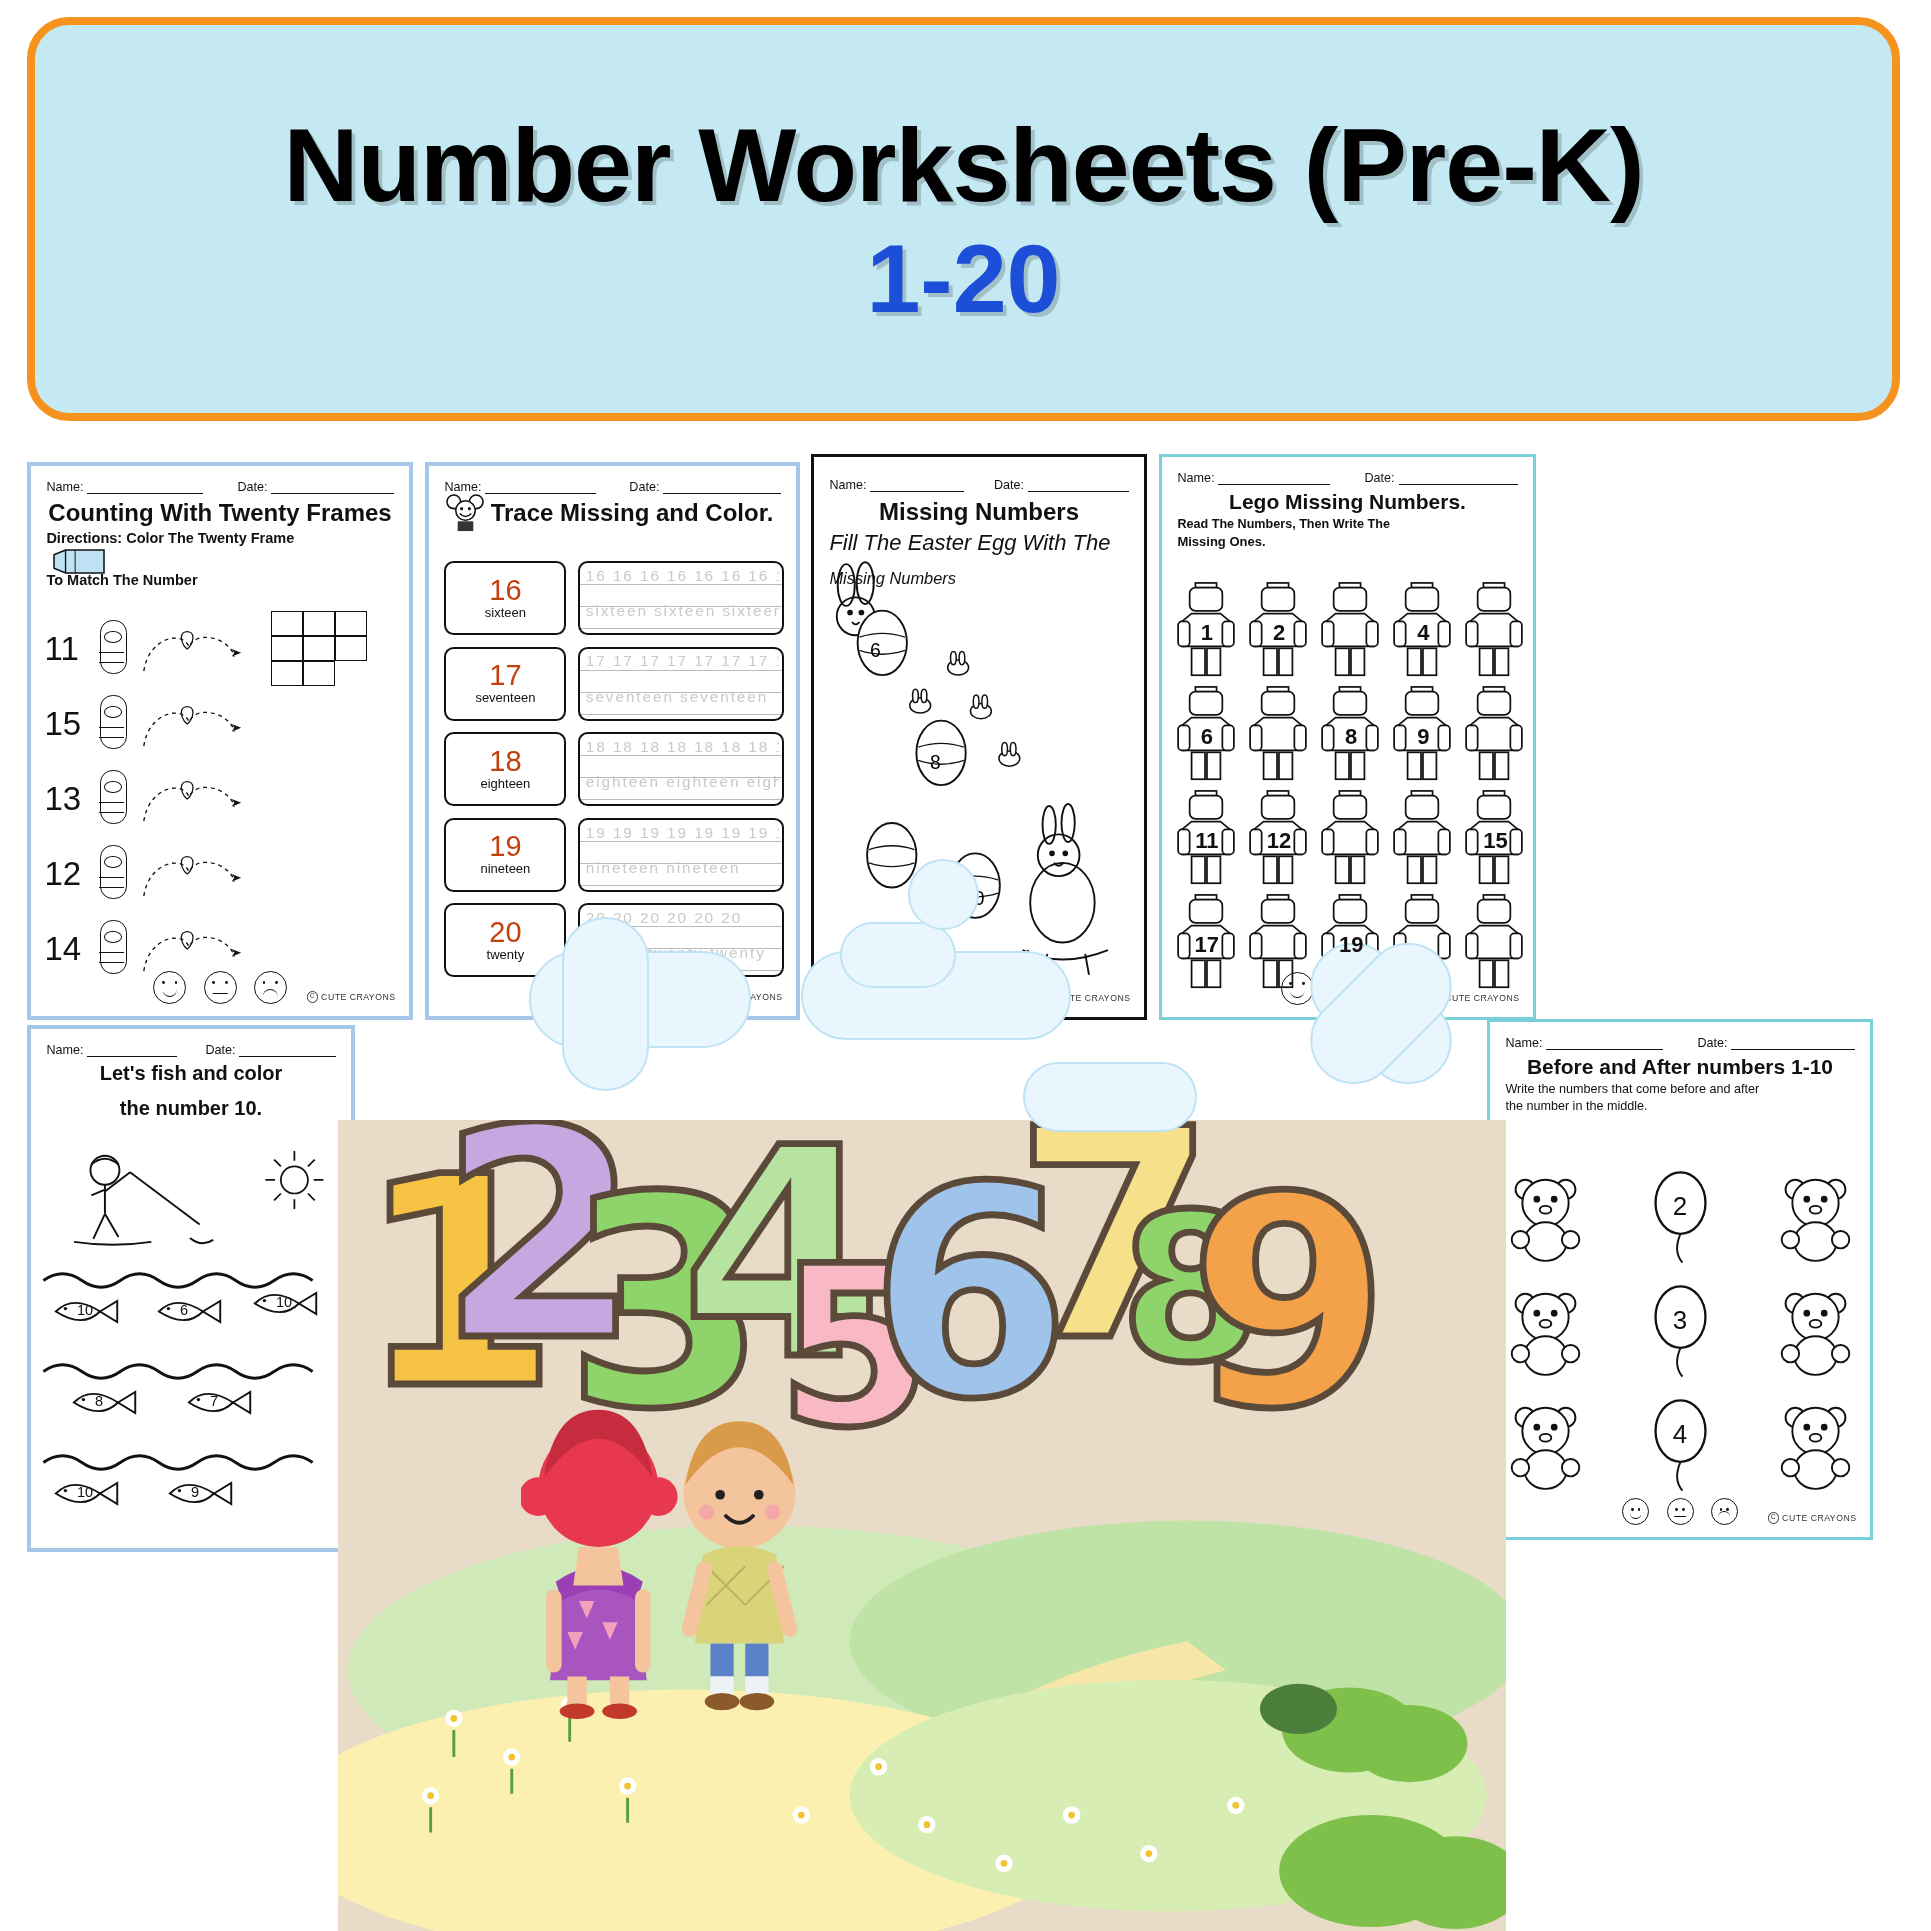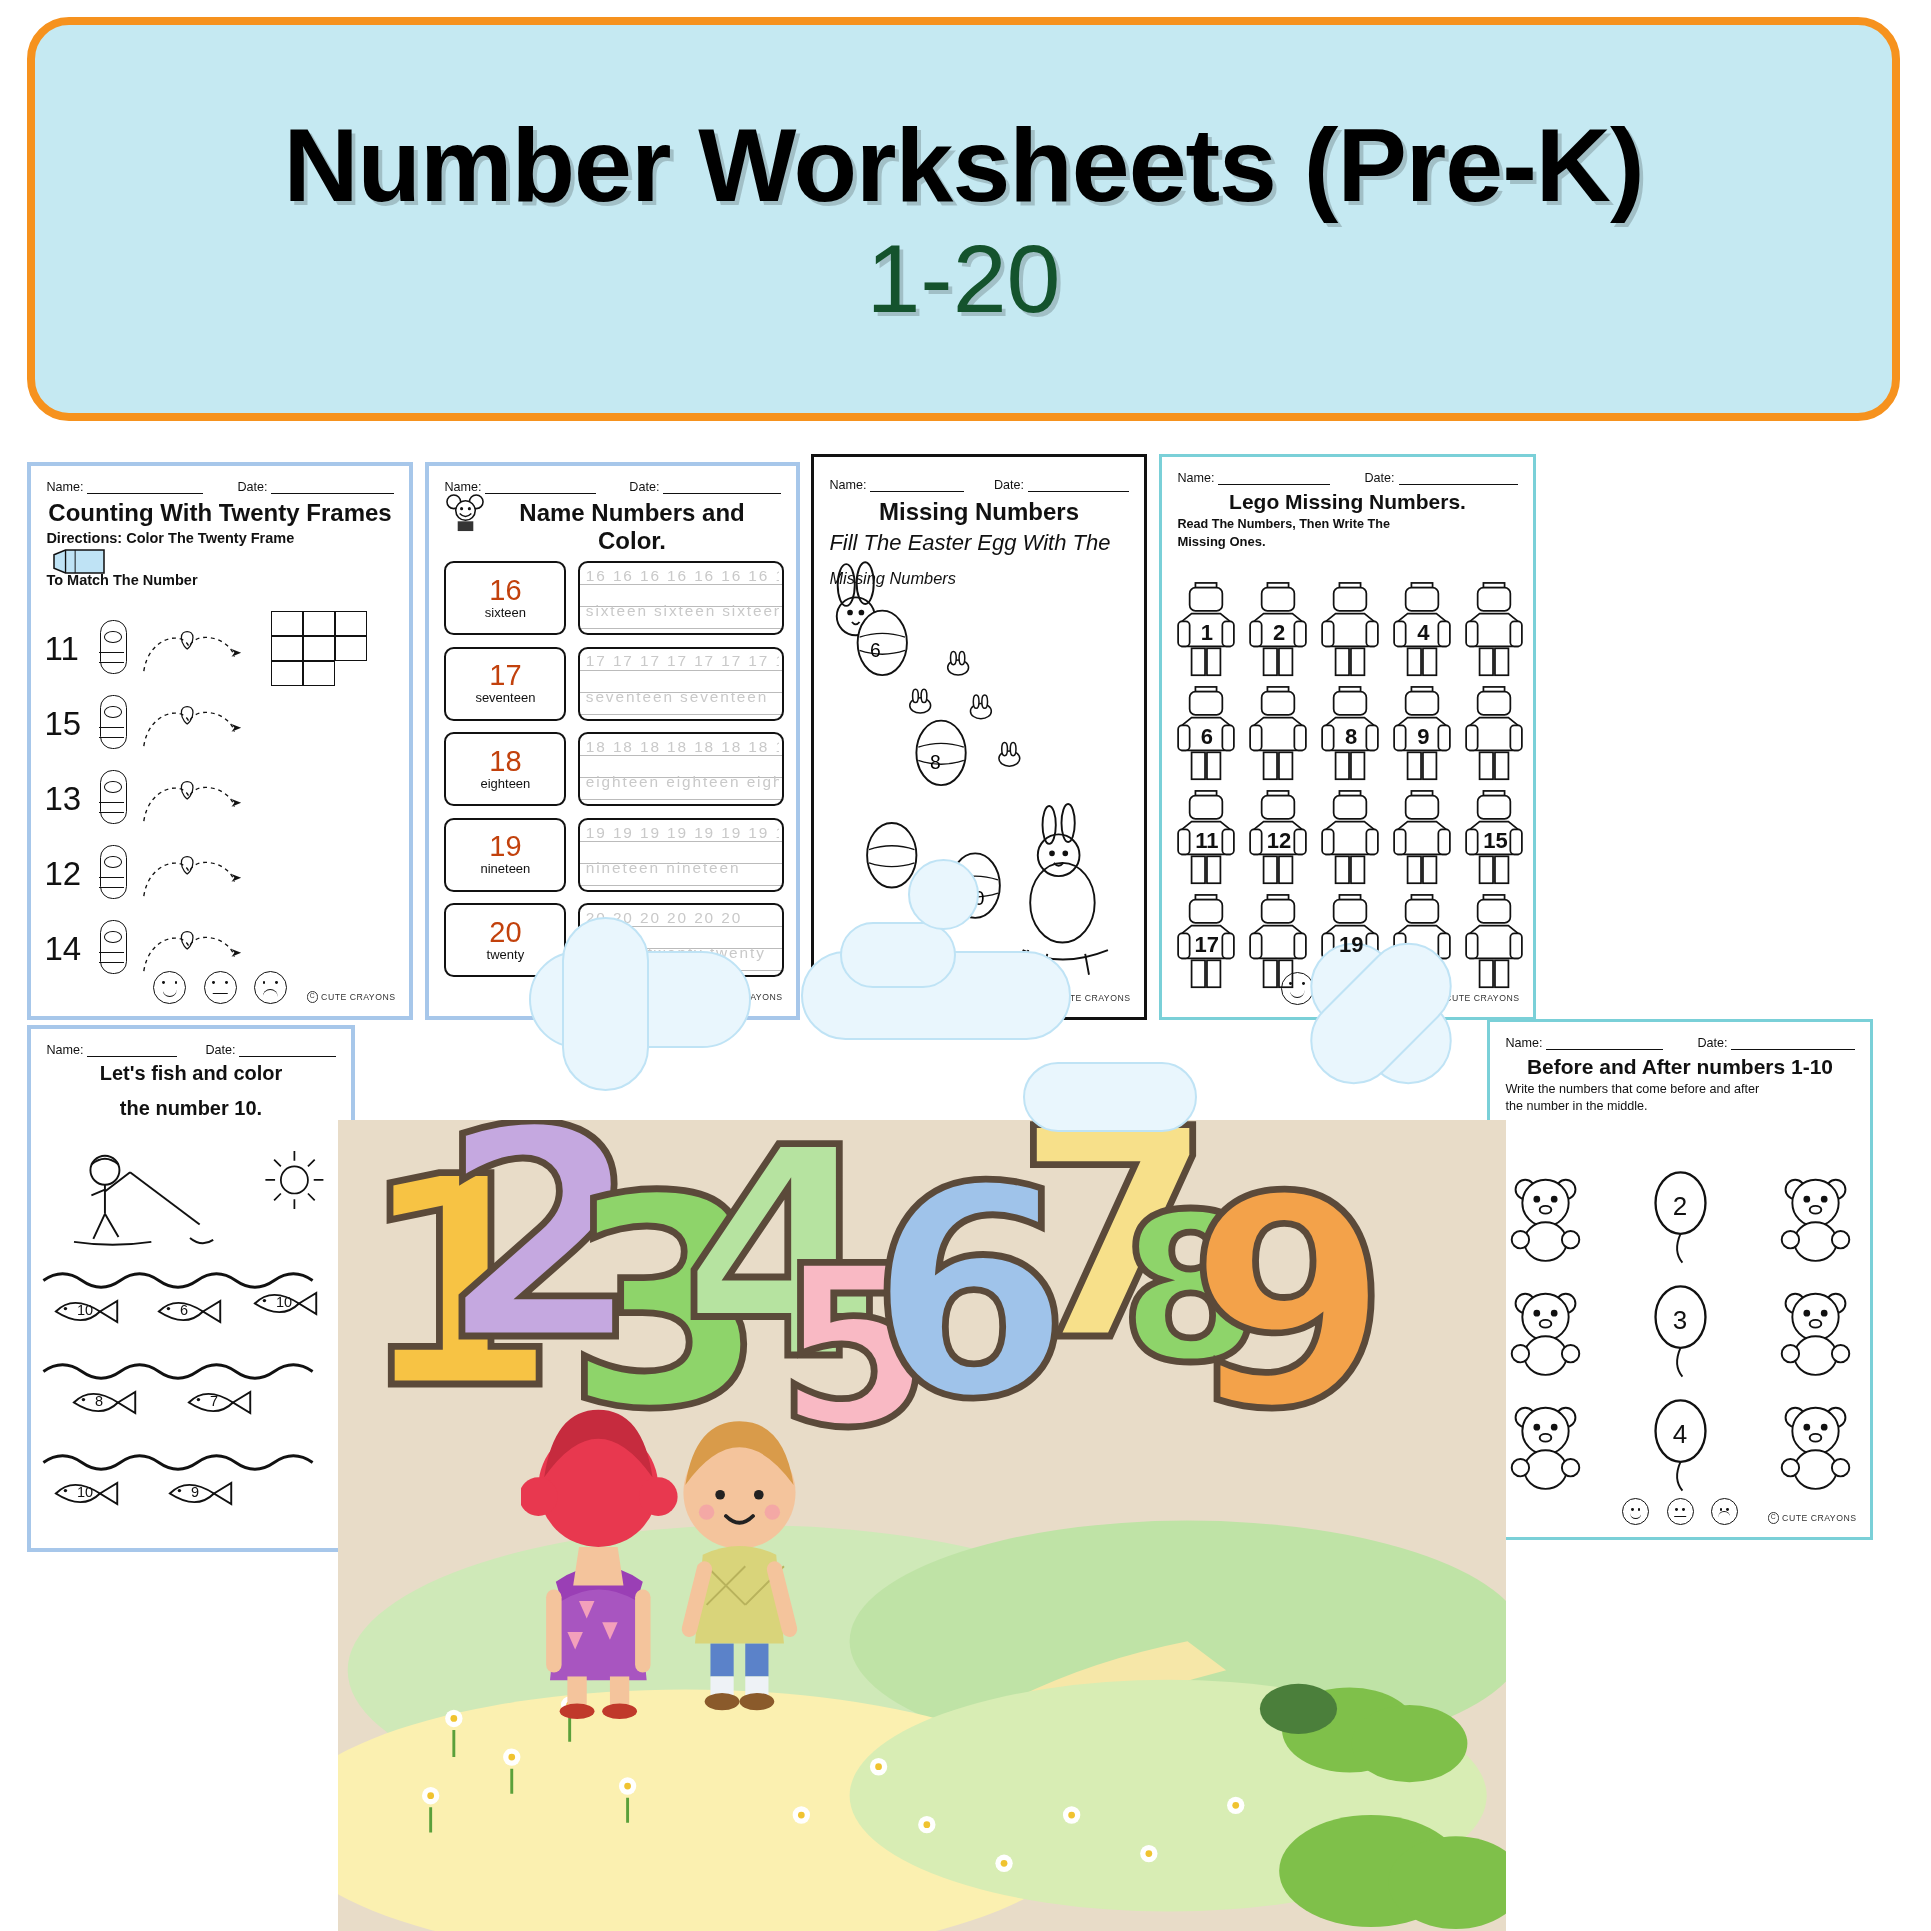--- a/index.html
+++ b/index.html
@@ -34,24 +34,24 @@
   .header-title {
     font-weight: bold;
     font-size: 104px;
     line-height: 1.15;
     color: #000;
     text-align: center;
     letter-spacing: -1px;
     text-shadow: 3.9px 3.9px 0 rgba(0,0,0,0.18);
   }
   .header-sub {
-    font-weight: normal;
+    font-weight: bold;
     font-size: 97px;
     line-height: 1.1;
-    color: #14532d;
+    color: #1d4ed8;
     text-align: center;
     text-shadow: 3.9px 3.9px 0 rgba(0,0,0,0.18);
   }
 
   
   .sheet {
     position: absolute;
     background: #ffffff;
     box-sizing: border-box;
     overflow: hidden;
@@ -552,21 +552,21 @@
     <div class="namedate">
       <div class="nd">
           <span class="lbl">Name:</span>
           <span class="rule"></span>
         </div>
       <div class="nd">
           <span class="lbl">Date:</span>
           <span class="rule"></span>
         </div>
     </div>
-    <div class="ws-title" style="margin-left:39px">Name Numbers and Color.</div>
+    <div class="ws-title" style="margin-left:39px">Trace Missing and Color.</div>
 
     <svg class="mickey" viewBox="0 0 40 42">
       <circle cx="8" cy="9" r="7" fill="#fff" stroke="#111" stroke-width="1.6"></circle>
       <circle cx="31" cy="9" r="7" fill="#fff" stroke="#111" stroke-width="1.6"></circle>
       <circle cx="20" cy="18" r="10" fill="#fff" stroke="#111" stroke-width="1.6"></circle>
       <circle cx="16" cy="16" r="1.6" fill="#111"></circle>
         <circle cx="24" cy="16" r="1.6" fill="#111"></circle>
       <path d="M14 21 q6 6 12 0" fill="none" stroke="#111" stroke-width="1.4"></path>
       <path d="M12 29 h16 v10 h-16z" fill="#111" opacity=".85"></path>
     </svg>

